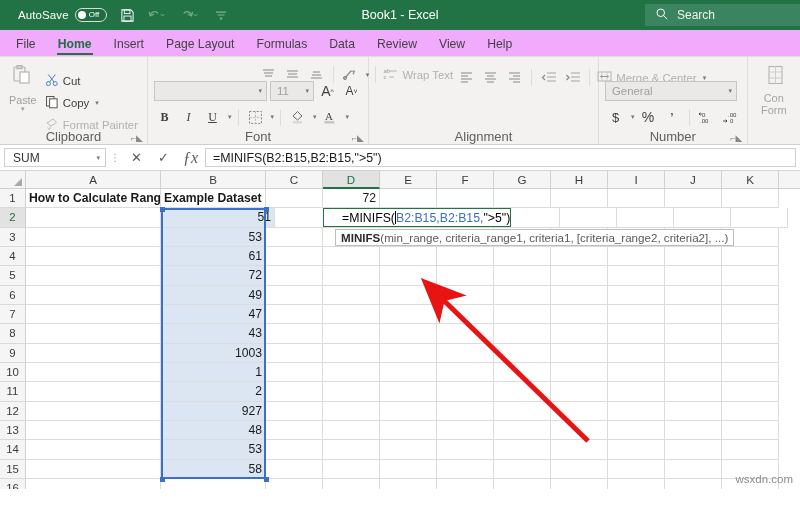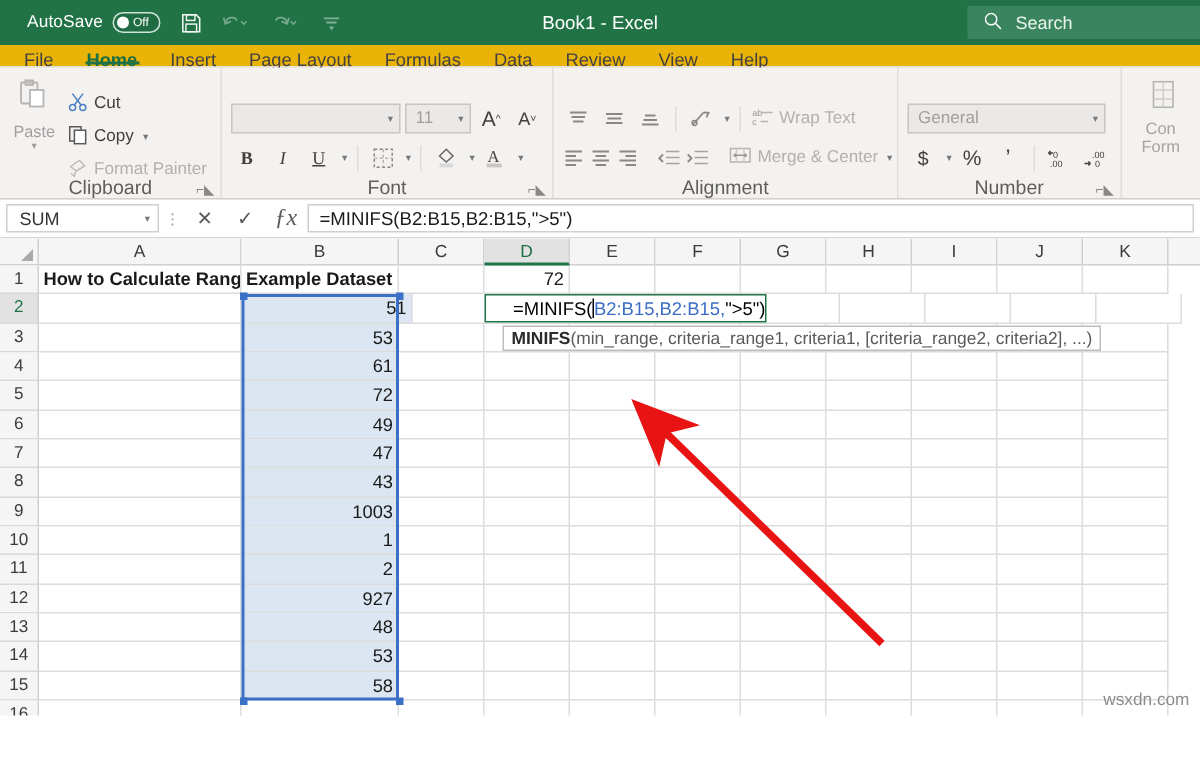--- a/index.html
+++ b/index.html
@@ -42,22 +42,22 @@
   }
   #search-box {
     position: absolute; right: 0; top: 4px; height: 22px;
     background: #3a8560; display: flex; align-items: center;
     padding: 0 8px 0 10px; gap: 8px; width: 155px;
   }
   #search-box .txt { font-size: 12px; color: #eaf4ee; }
 
   
   #tabbar {
-    height: 15px; background: #eab308;
-    display: flex; 
+    height: 27px; background: #f0abfc;
+    display: flex; align-items: flex-end;
     border-bottom: 1px solid #e1dfdd;
     padding-left: 6px;
   }
   .tab {
     font-size: 12.2px; color: #444240;
     padding: 3px 10px 5px 10px; margin-right: 2px;
     position: relative; cursor: default; white-space: nowrap;
   }
   .tab.active { color: #1d6f42; font-weight: bold; }
   .tab.active::after {
@@ -377,21 +377,21 @@
             </svg>
         </div>
         <span class="chev-s">▾</span>
       </div>
     </div>
     <div class="grp-title">Font</div>
     <div class="grp-launcher">⌐◣</div>
   </div>
 
   <div class="grp" style="width:230px;">
-    <div class="grp-body" style="flex-direction:column; justify-content:center; padding-top:2px;">
+    <div class="grp-body" style="flex-direction:row; justify-content:center; padding-top:2px;">
       <div class="ctrl-row">
         <div class="iconbtn dim">
           <svg width="15" height="13" viewBox="0 0 15 13">
               <path d="M2 2h11 M3 5h9 M4 8h7" stroke="#8a8886" stroke-width="1.2" fill="none"></path>
             </svg>
           </div>
         <div class="iconbtn dim">
           <svg width="15" height="13" viewBox="0 0 15 13">
               <path d="M2 3h11 M3 6h9 M2 9h11" stroke="#8a8886" stroke-width="1.2" fill="none"></path>
             </svg>

